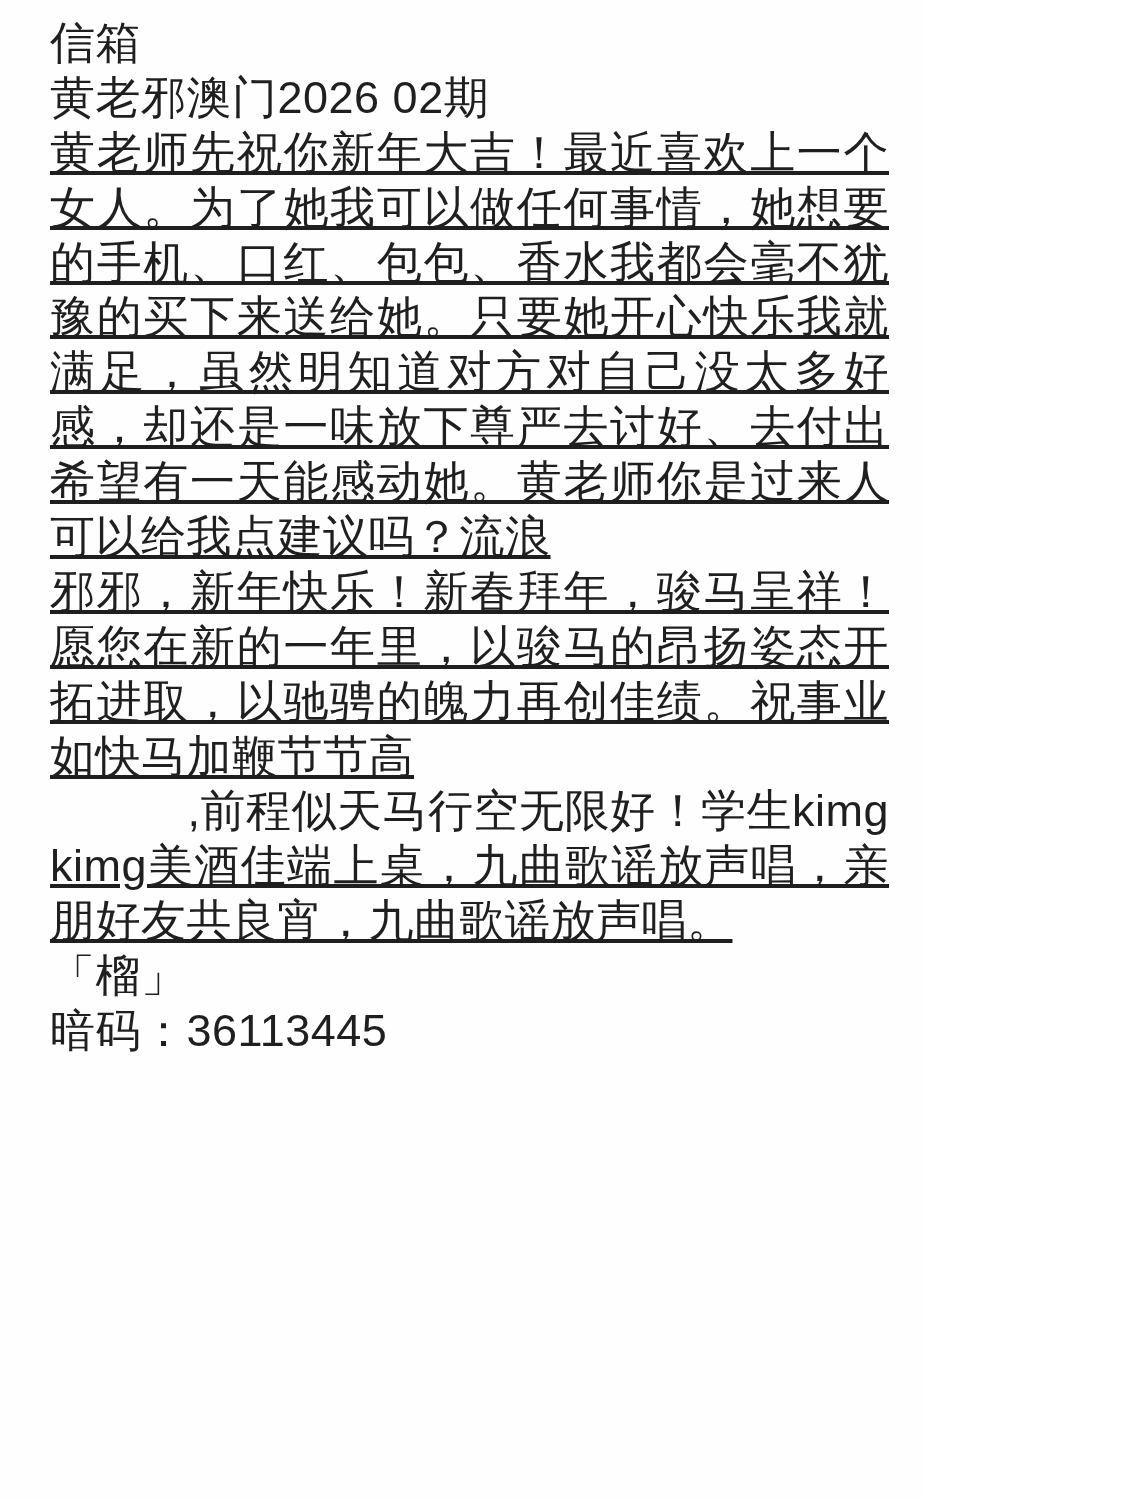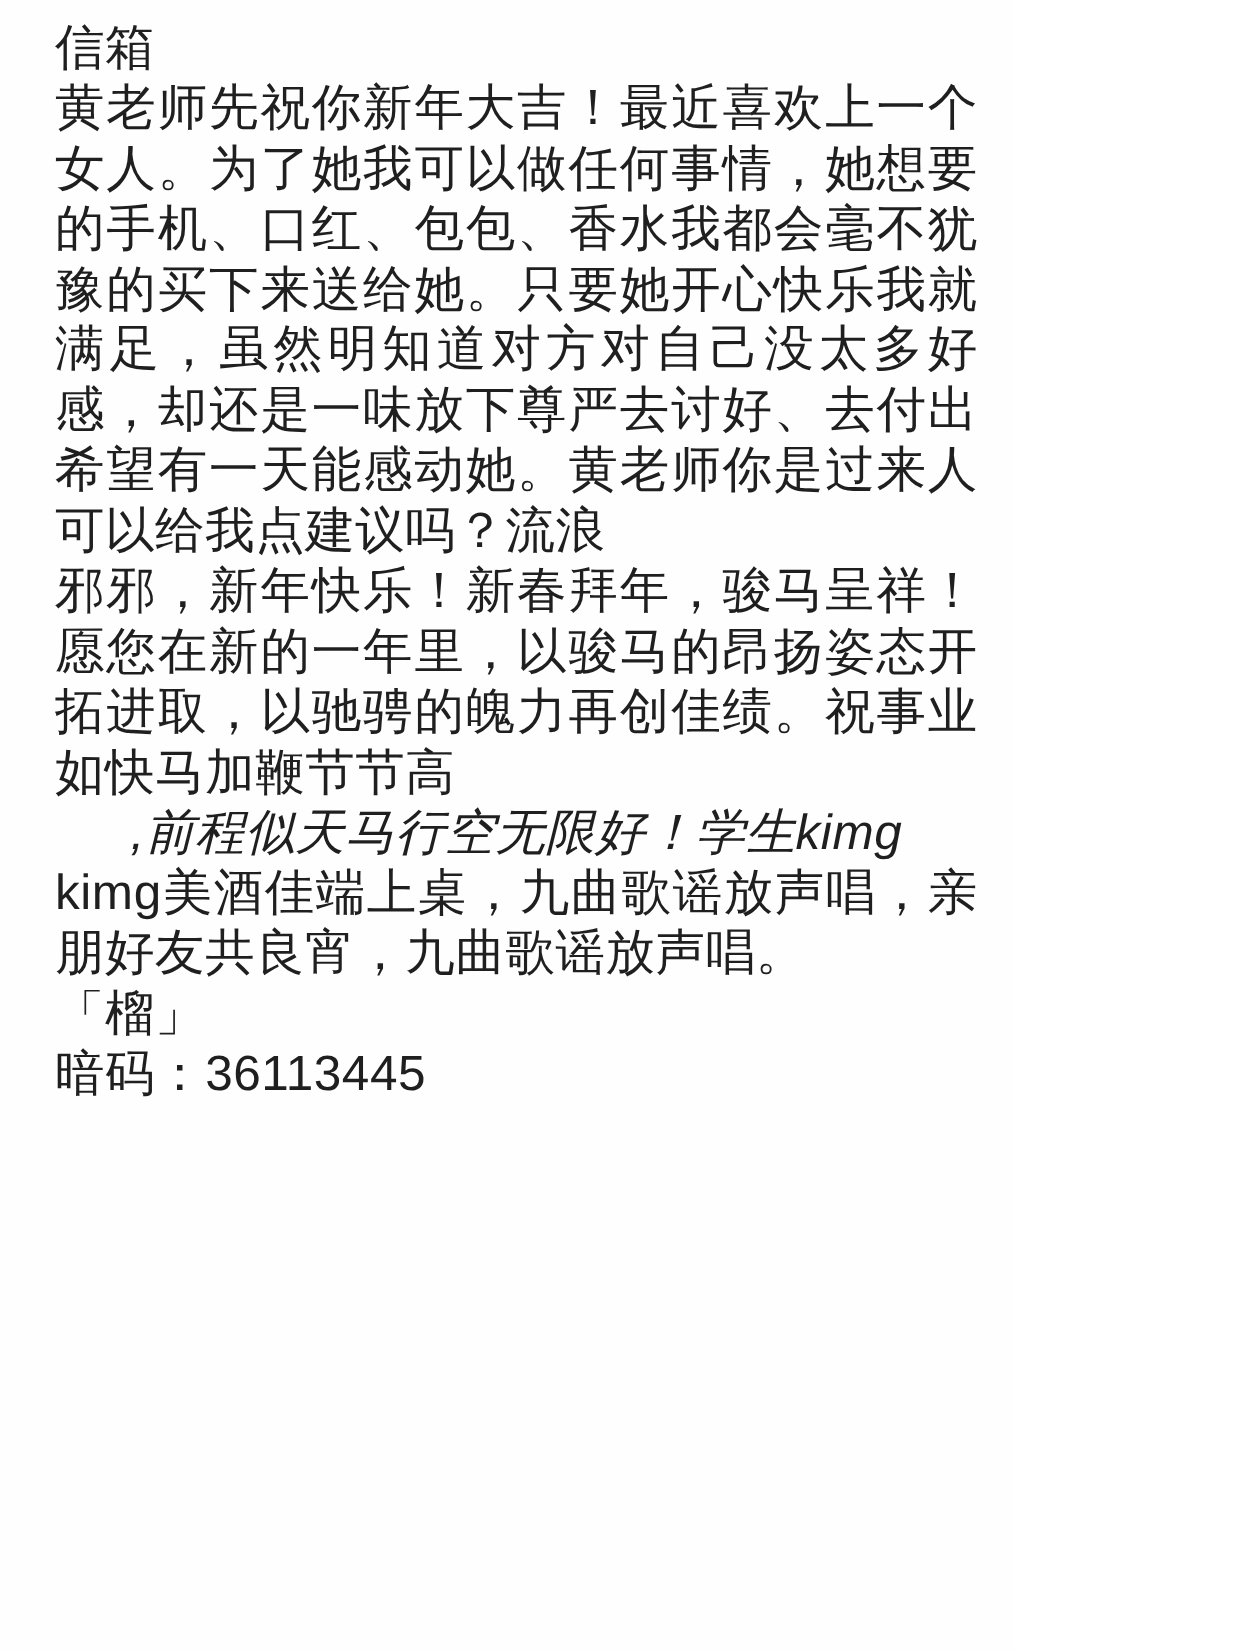--- a/index.html
+++ b/index.html
@@ -35,38 +35,39 @@
     padding: 0;
   }
   .para {
     display: block;
     margin: 0;
     padding: 0;
     text-align: justify;
     text-justify: inter-character;
   }
   .para.last-left {
-    text-align: center;
-    font-style: italic;
+    text-align: right;
   }
   
   .justified-block {
     text-align: justify;
     text-align-last: left;
     text-justify: inter-character;
+    text-decoration: underline;
   }
 </style>
 </head>
 <body>
 
 <div class="page">
   <div class="doc">
 
     <div class="line">信箱</div>
 
+    <div class="line">黄老邪澳门2026 02期</div>
 
     <div class="para justified-block">黄老师先祝你新年大吉！最近喜欢上一个女人。为了她我可以做任何事情，她想要的手机、口红、包包、香水我都会毫不犹豫的买下来送给她。只要她开心快乐我就满足，虽然明知道对方对自己没太多好感，却还是一味放下尊严去讨好、去付出希望有一天能感动她。黄老师你是过来人可以给我点建议吗？流浪</div>
 
 
     <div class="para justified-block">邪邪，新年快乐！新春拜年，骏马呈祥！愿您在新的一年里，以骏马的昂扬姿态开拓进取，以驰骋的魄力再创佳绩。祝事业如快马加鞭节节高</div>
 
     <div class="para last-left">,前程似天马行空无限好！学生kimg</div>
 
     <div class="para justified-block">kimg美酒佳端上桌，九曲歌谣放声唱，亲朋好友共良宵，九曲歌谣放声唱。</div>
 

